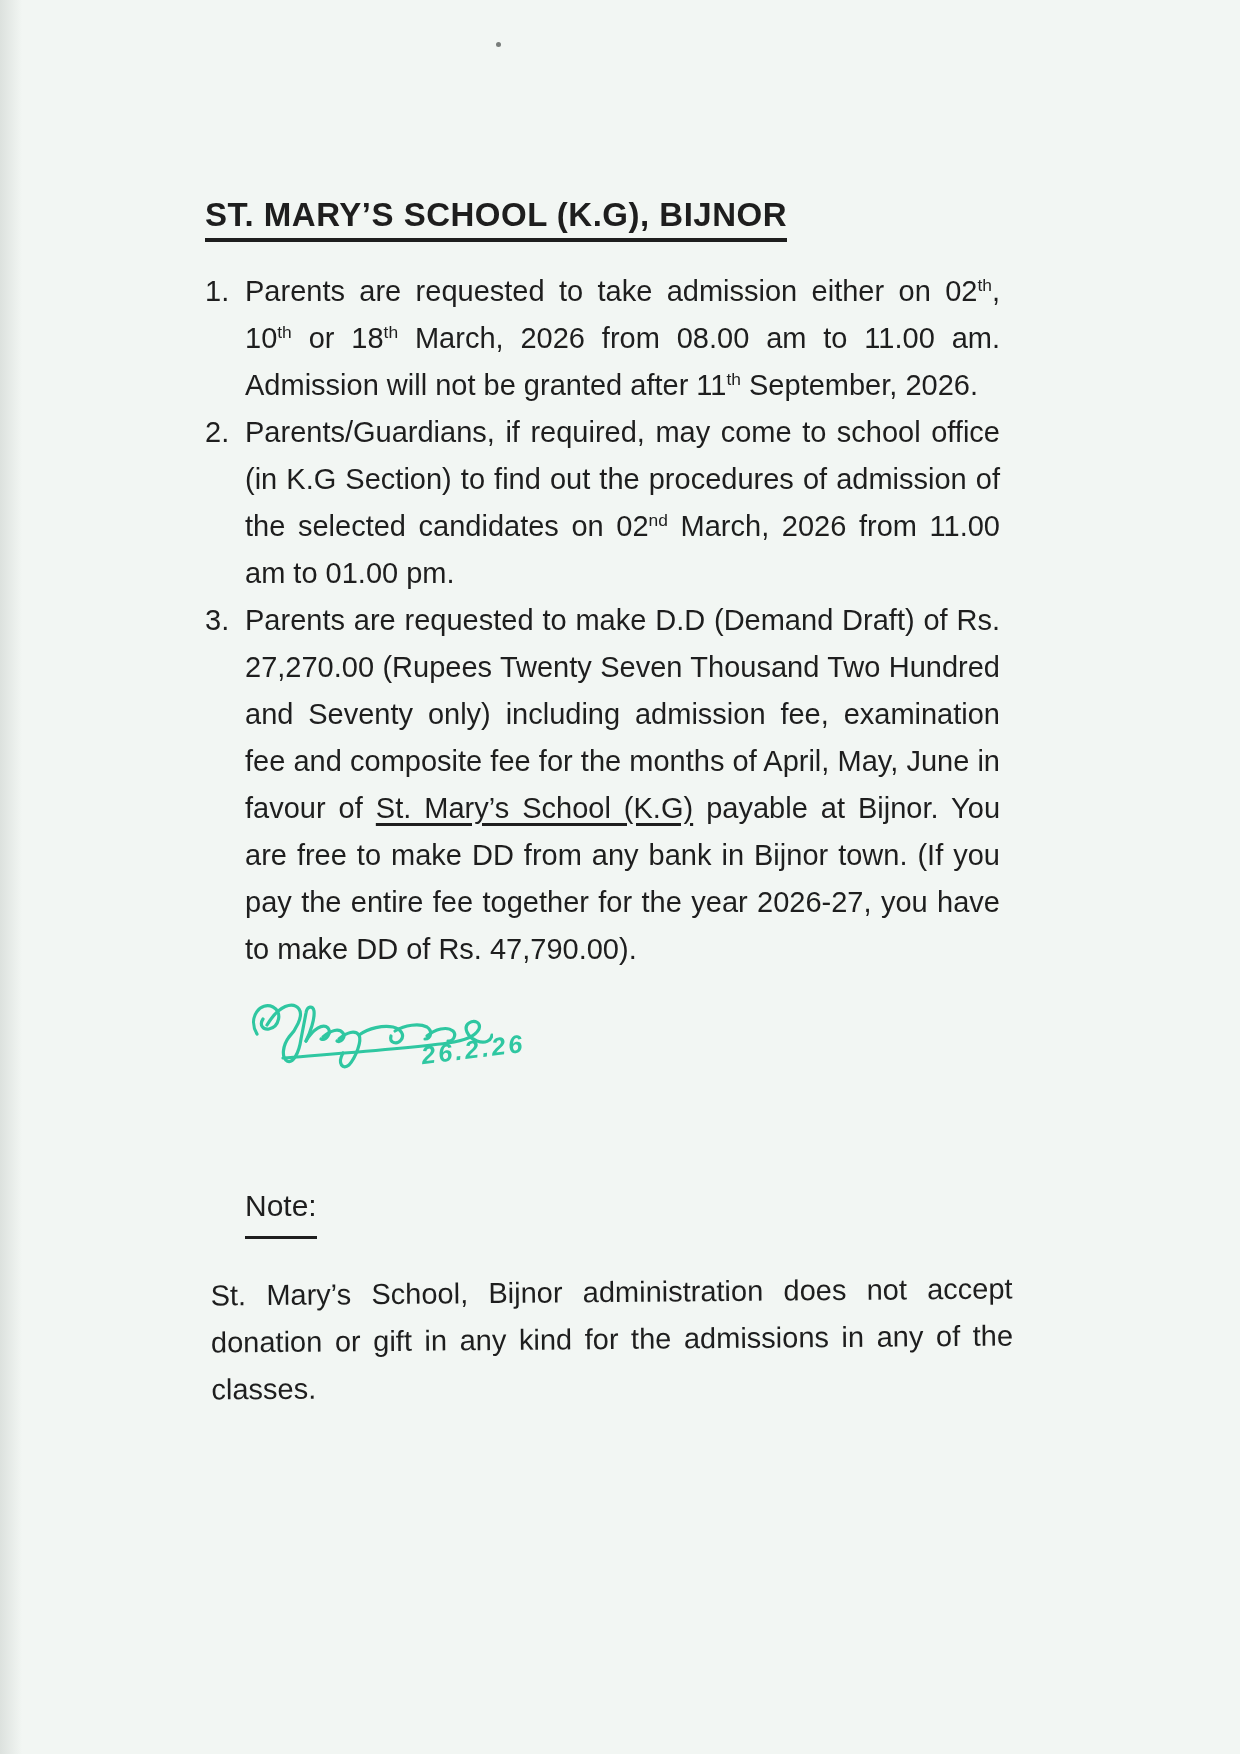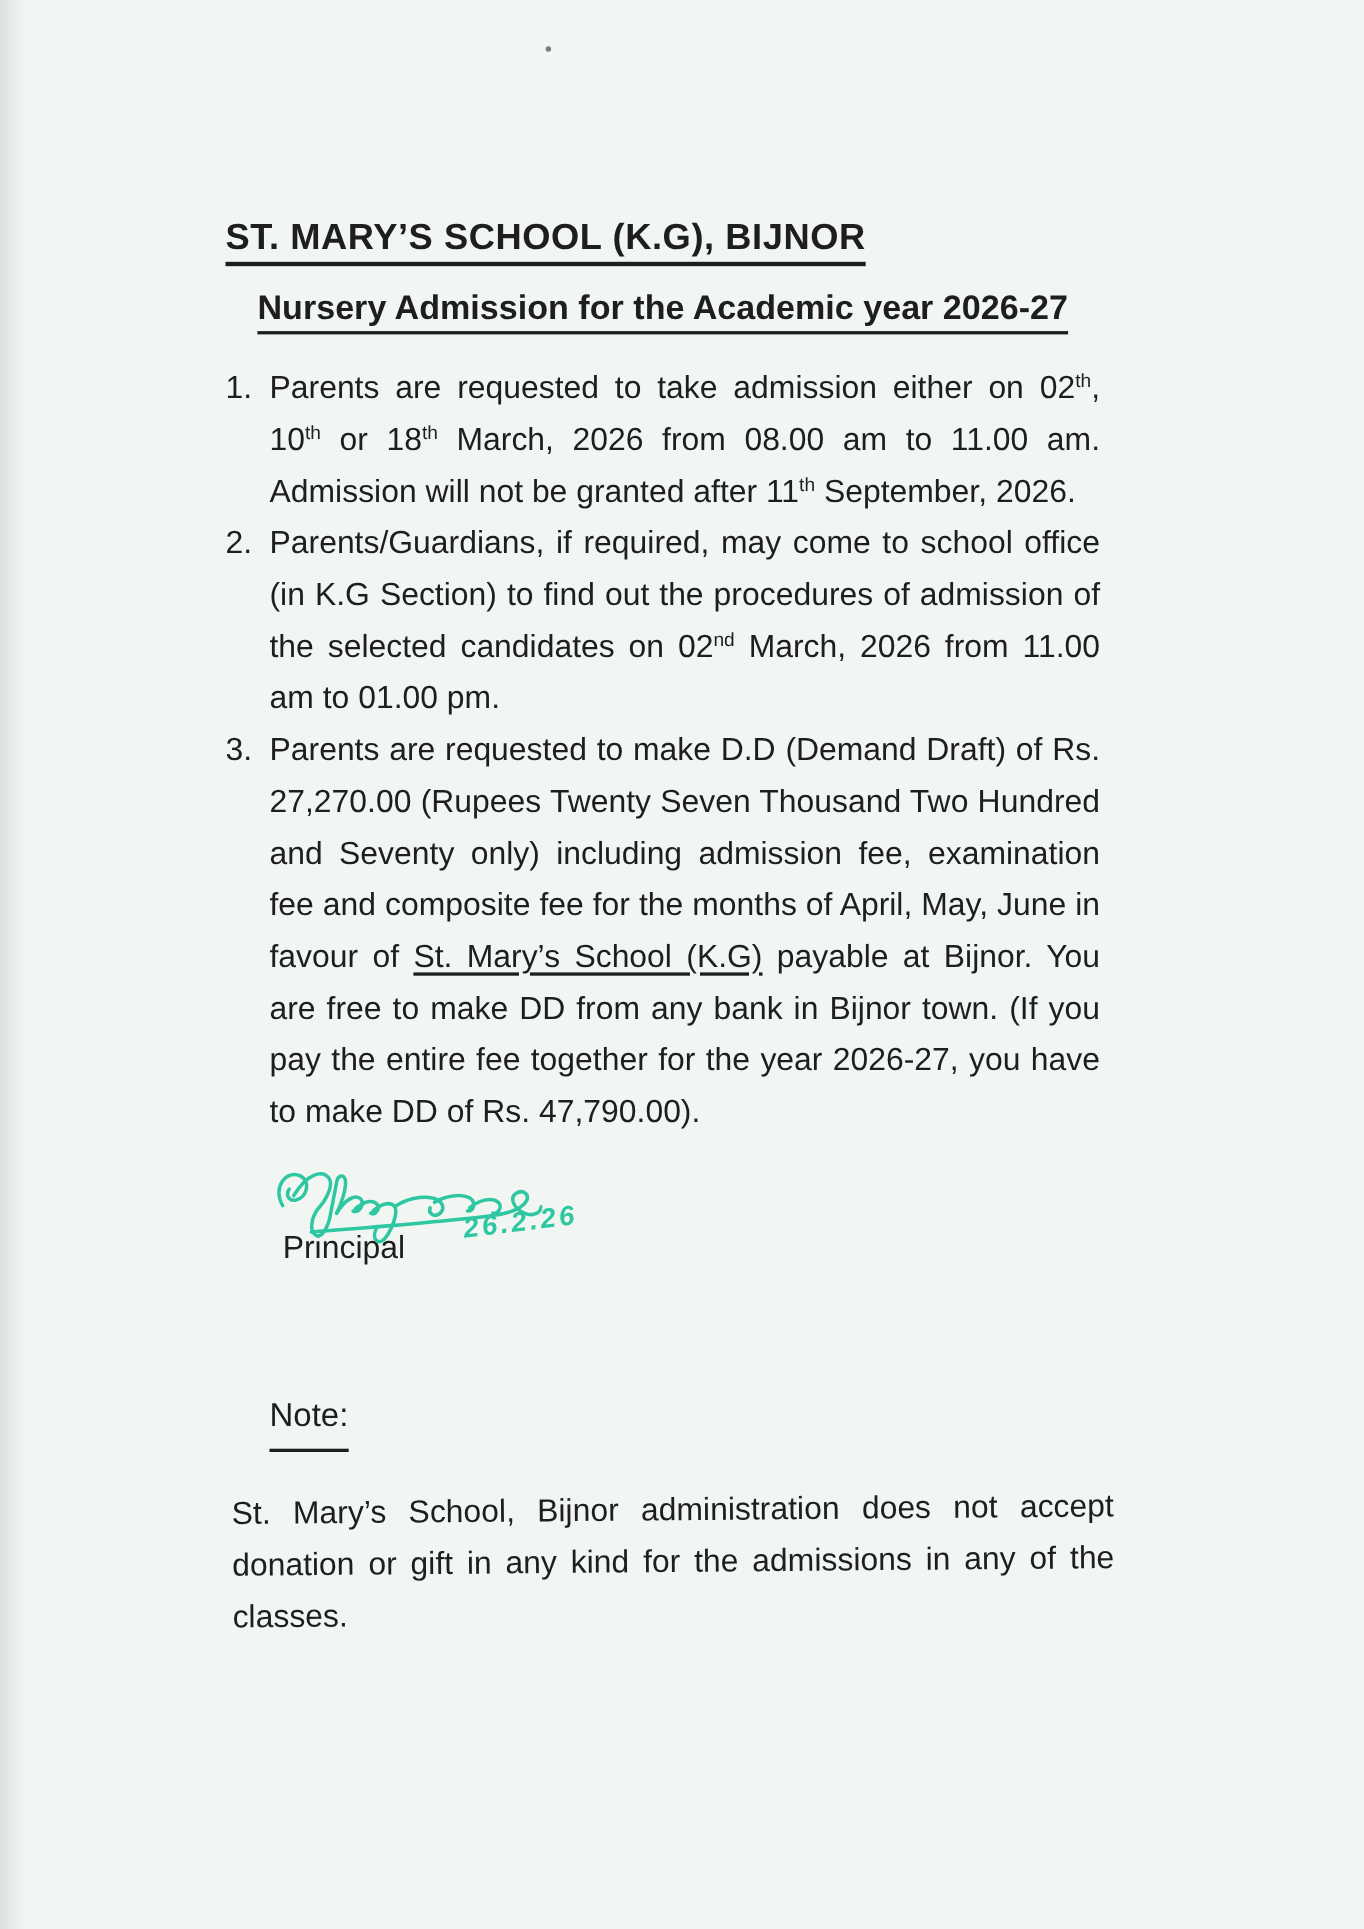--- a/index.html
+++ b/index.html
@@ -102,23 +102,20 @@
 
 <div class="edge-shadow"></div>
 <div class="speck"></div>
 
 <div class="content">
 
   <div class="heading-wrap">
     <span class="title">ST. MARY’S SCHOOL (K.G), BIJNOR</span>
   </div>
 
-  <div class="subtitle-wrap">
-    <span class="subtitle">Nursery Admission for the Academic year 2026-27</span>
-  </div>
 
   <div class="list">
       <div class="notice-item">
         <span class="num">1.</span>
         <div class="item-text"><span>Parents are requested to take admission either on 02</span><sup>th</sup><span>, 10</span><sup>th</sup><span> or 18</span><sup>th</sup><span> March, 2026 from 08.00 am to 11.00 am.  Admission will not be granted after 11</span><sup>th</sup><span> September, 2026.</span></div>
       </div>
       <div class="notice-item">
         <span class="num">2.</span>
         <div class="item-text"><span>Parents/Guardians, if required, may come to school office (in K.G Section) to find out the procedures of admission of the selected candidates on 02</span><sup>nd</sup><span> March, 2026 from 11.00 am to 01.00 pm.</span></div>
       </div>
@@ -139,21 +136,20 @@
         <path d="M96,60 C104,53 112,51 116,56 C119,62 113,78 106,86 C100,91 94,85 100,74"></path>
         <path d="M116,56 C126,49 140,46 150,48 C158,50 162,56 158,61 C154,66 146,64 148,57"></path>
         <path d="M152,52 C162,46 176,44 184,48 C190,52 188,60 182,60"></path>
         <path d="M184,57 C192,50 204,47 210,52 C214,56 210,63 205,62"></path>
         <path d="M40,79 C90,75 160,70 205,64 C220,62 232,58 236,50 C238,44 232,40 226,44 C220,48 224,58 234,62 C242,65 248,62 249,56"></path>
       </g>
     </svg>
     <span class="sig-date">26.2.26</span>
   </div>
 
-  <p class="signatory">Principal</p>
 
   <div class="note-heading-wrap">
     <span class="note-heading">Note:</span>
   </div>
 
   <p class="note-body">St. Mary’s School, Bijnor administration does not accept donation or gift in any kind for the admissions in any of the classes.</p>
 
 </div>
 
 </body></html>

